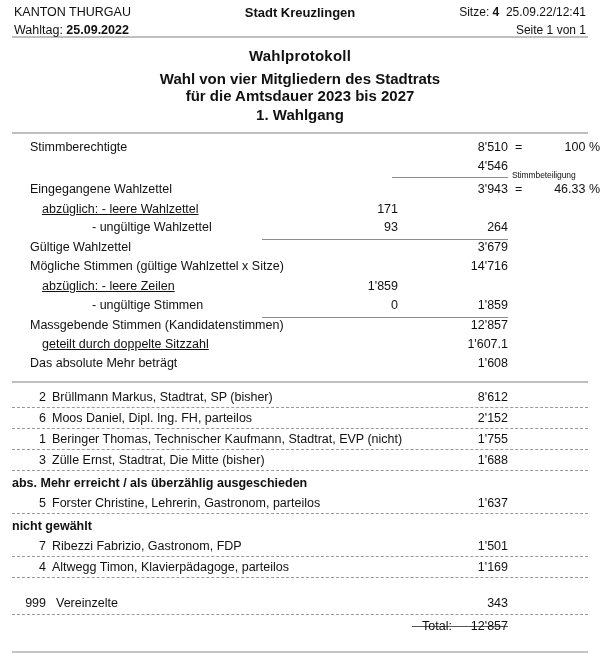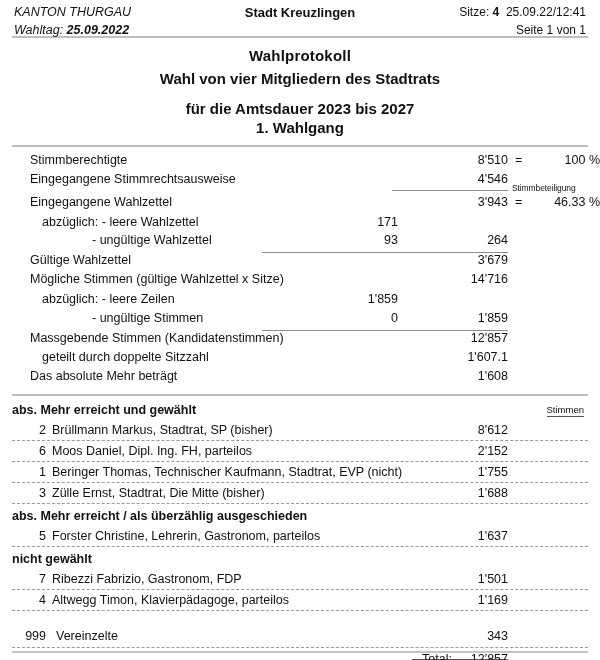--- a/index.html
+++ b/index.html
@@ -9,21 +9,21 @@
     height: 660px;
     background: #ffffff;
     font-family: "Liberation Sans", sans-serif;
     color: #111111;
     -webkit-font-smoothing: antialiased;
   }
   .page { position: relative; width: 600px; height: 660px; }
 
   
   .header { position: relative; height: 36px; padding: 0 14px; }
-  .hdr-left { position: absolute; left: 14px; top: 4px; font-size: 12.5px; line-height: 16px; font-style: italic; }
+  .hdr-left { position: absolute; left: 14px; top: 4px; font-size: 12.5px; line-height: 16px; }
   .hdr-left .l2 { margin-top: 2px; }
   .hdr-center {
     position: absolute; left: 0; right: 0; top: 5px;
     text-align: center; font-size: 13px; font-weight: bold;
   }
   .hdr-right {
     position: absolute; right: 14px; top: 4px;
     text-align: right; font-size: 12px; line-height: 16px;
   }
   .hdr-right .l2 { margin-top: 2px; }
@@ -31,28 +31,28 @@
 
   hr.rule {
     border: 0; border-top: 2px solid #bfbfbf;
     margin: 0 12px;
   }
 
   
   .titleblock { text-align: center; padding-top: 9px; }
   .t1 { font-size: 15px; font-weight: bold; letter-spacing: .2px; }
   .t2 { font-size: 15px; font-weight: bold; margin-top: 6px; }
-  .t3 { font-size: 15px; font-weight: bold; margin-top: 13px; }
+  .t3 { font-size: 15px; font-weight: bold; margin-top: 0; }
   .t4 { font-size: 15px; font-weight: bold; margin-top: 2px; }
 
   
   .stats { margin: 0; padding: 0 12px; font-size: 12.5px; }
   .srow { position: relative; height: 19px; }
   .slabel { position: absolute; left: 18px; top: 1px; white-space: nowrap; }
-  .slabel.ind1 { left: 30px; }
+  .slabel.ind1 { left: 30px; text-decoration: underline; }
   .slabel.ind2 { left: 80px; }
   .ssub {
     position: absolute; left: 250px; width: 136px; top: 1px;
     text-align: right;
   }
   .smain {
     position: absolute; left: 380px; width: 116px; top: 1px;
     text-align: right;
   }
   .seq { position: absolute; left: 503px; top: 1px; }
@@ -155,21 +155,20 @@
     <div style="height:5px"></div>
 
     <div class="srow">
       <span class="slabel">Stimmberechtigte</span>
       <span class="smain">8'510</span>
       <span class="seq">=</span>
       <span class="spct">100 %</span>
     </div>
 
     <div class="srow">
-      <span class="slabel">Eingegangene Stimmrechtsausweise</span>
       <span class="smain">4'546</span>
       <span class="uline-main"></span>
     </div>
 
     <div class="srow" style="height:22px">
       <span class="smallnote" style="top:-7px">Stimmbeteiligung</span>
       <span class="slabel" style="top:5px">Eingegangene Wahlzettel</span>
       <span class="smain" style="top:5px">3'943</span>
       <span class="seq" style="top:5px">=</span>
       <span class="spct wide" style="top:5px">46.33 %</span>
@@ -228,24 +227,20 @@
 
     <div style="height:7px"></div>
   </div>
 
   <hr class="rule">
 
   <div class="cands">
 
     <div style="height:4px"></div>
 
-    <div class="grouphead">
-      <span>abs. Mehr erreicht und gewählt</span>
-      <span class="stimmen-hd">Stimmen</span>
-    </div>
 
     <div class="crow">
       <span class="cnum">2</span>
       <span class="cname">Brüllmann Markus, Stadtrat, SP (bisher)</span>
       <span class="cvotes">8'612</span>
     </div>
     <div class="crow">
       <span class="cnum">6</span>
       <span class="cname">Moos Daniel, Dipl. Ing. FH, parteilos</span>
       <span class="cvotes">2'152</span>

